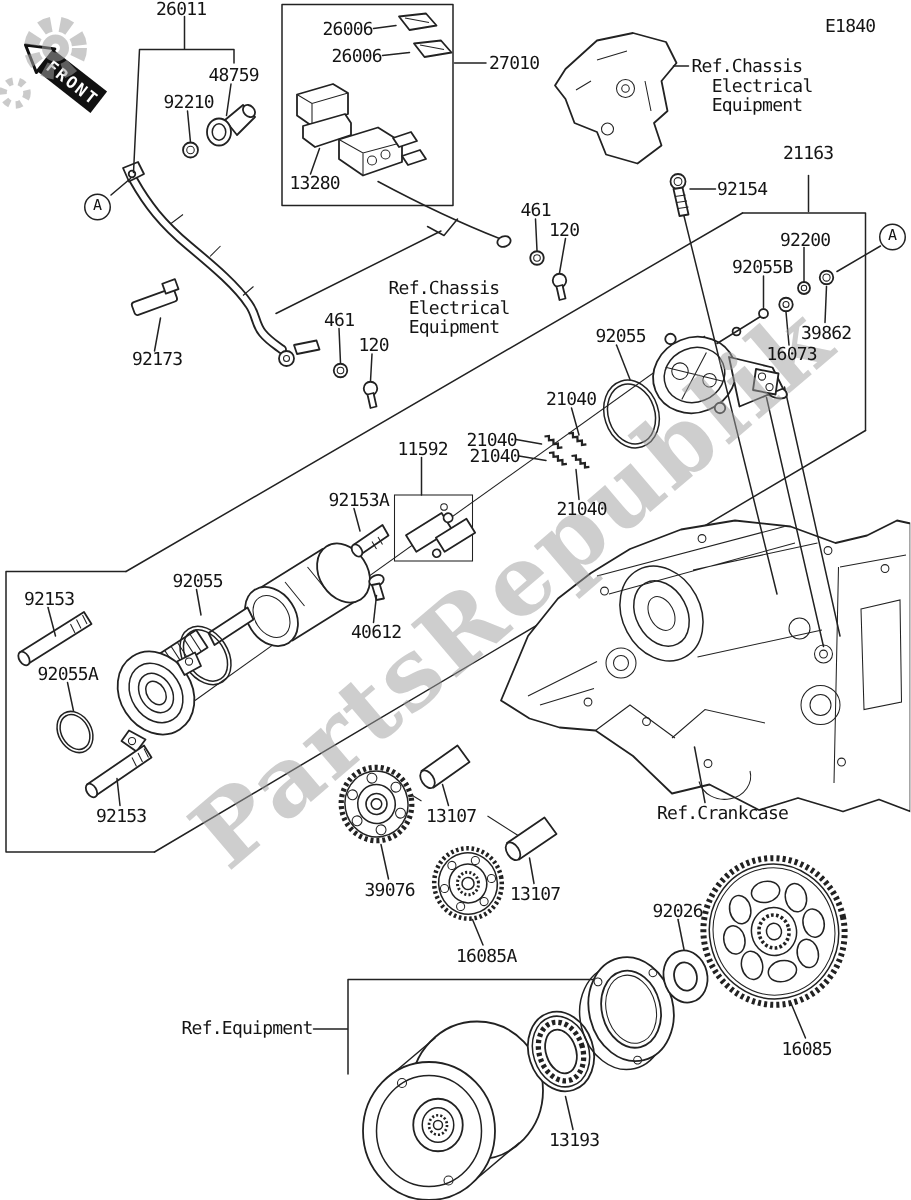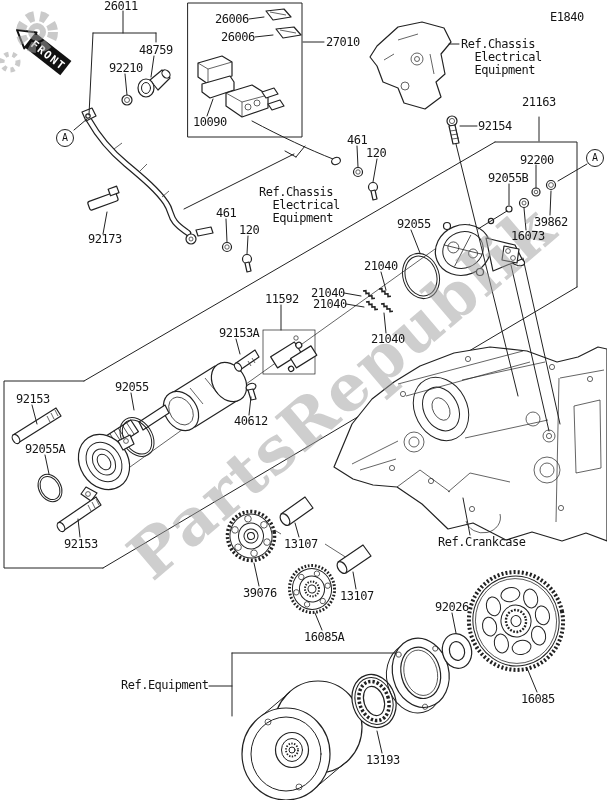--- a/index.html
+++ b/index.html
@@ -397,21 +397,21 @@
     <circle cx="10" cy="62" r="8" stroke-width="5" stroke-dasharray="4 4"></circle>
   </g>
 </svg>
 
 <div class="lbl" style="left:104px;top:0px">26011</div>
 <div class="lbl" style="left:215px;top:13px">26006</div>
 <div class="lbl" style="left:221px;top:31px">26006</div>
 <div class="lbl" style="left:326px;top:36px">27010</div>
 <div class="lbl" style="left:139px;top:44px">48759</div>
 <div class="lbl" style="left:109px;top:62px">92210</div>
-<div class="lbl" style="left:193px;top:116px">10090</div>
+<div class="lbl" style="left:193px;top:116px">13280</div>
 <div class="lbl" style="left:550px;top:11px">E1840</div>
 <div class="lbl" style="left:461px;top:38px">Ref.Chassis
   Electrical
   Equipment</div>
 <div class="lbl" style="left:478px;top:120px">92154</div>
 <div class="lbl" style="left:522px;top:96px">21163</div>
 <div class="lbl" style="left:520px;top:154px">92200</div>
 <div class="lbl" style="left:488px;top:172px">92055B</div>
 <div class="lbl" style="left:534px;top:216px">39862</div>
 <div class="lbl" style="left:511px;top:230px">16073</div>

